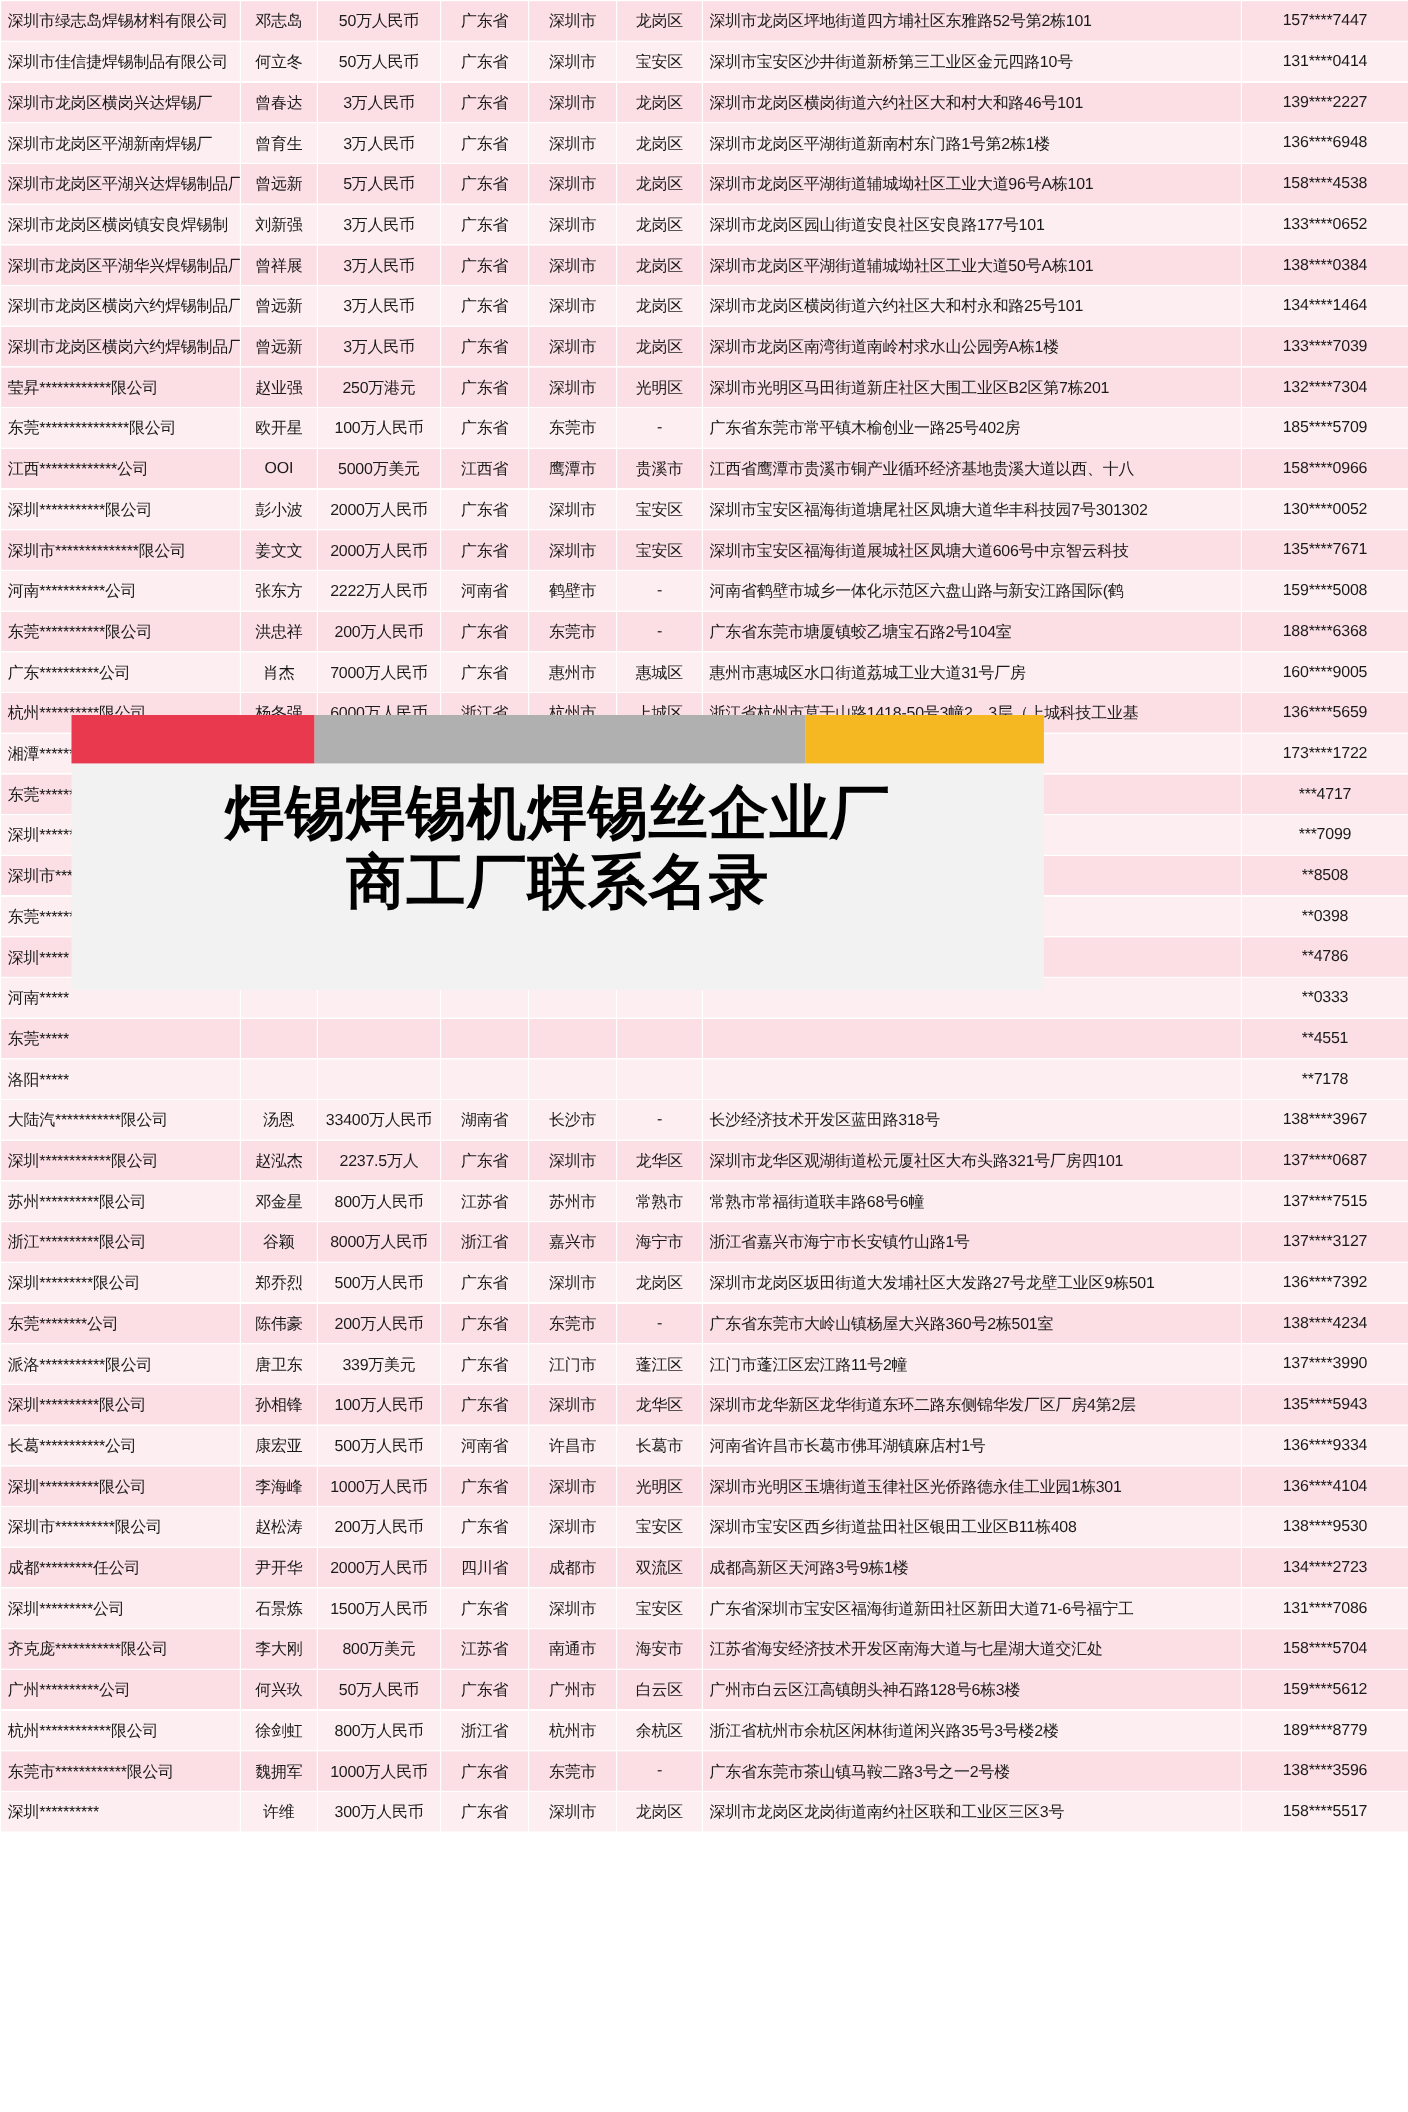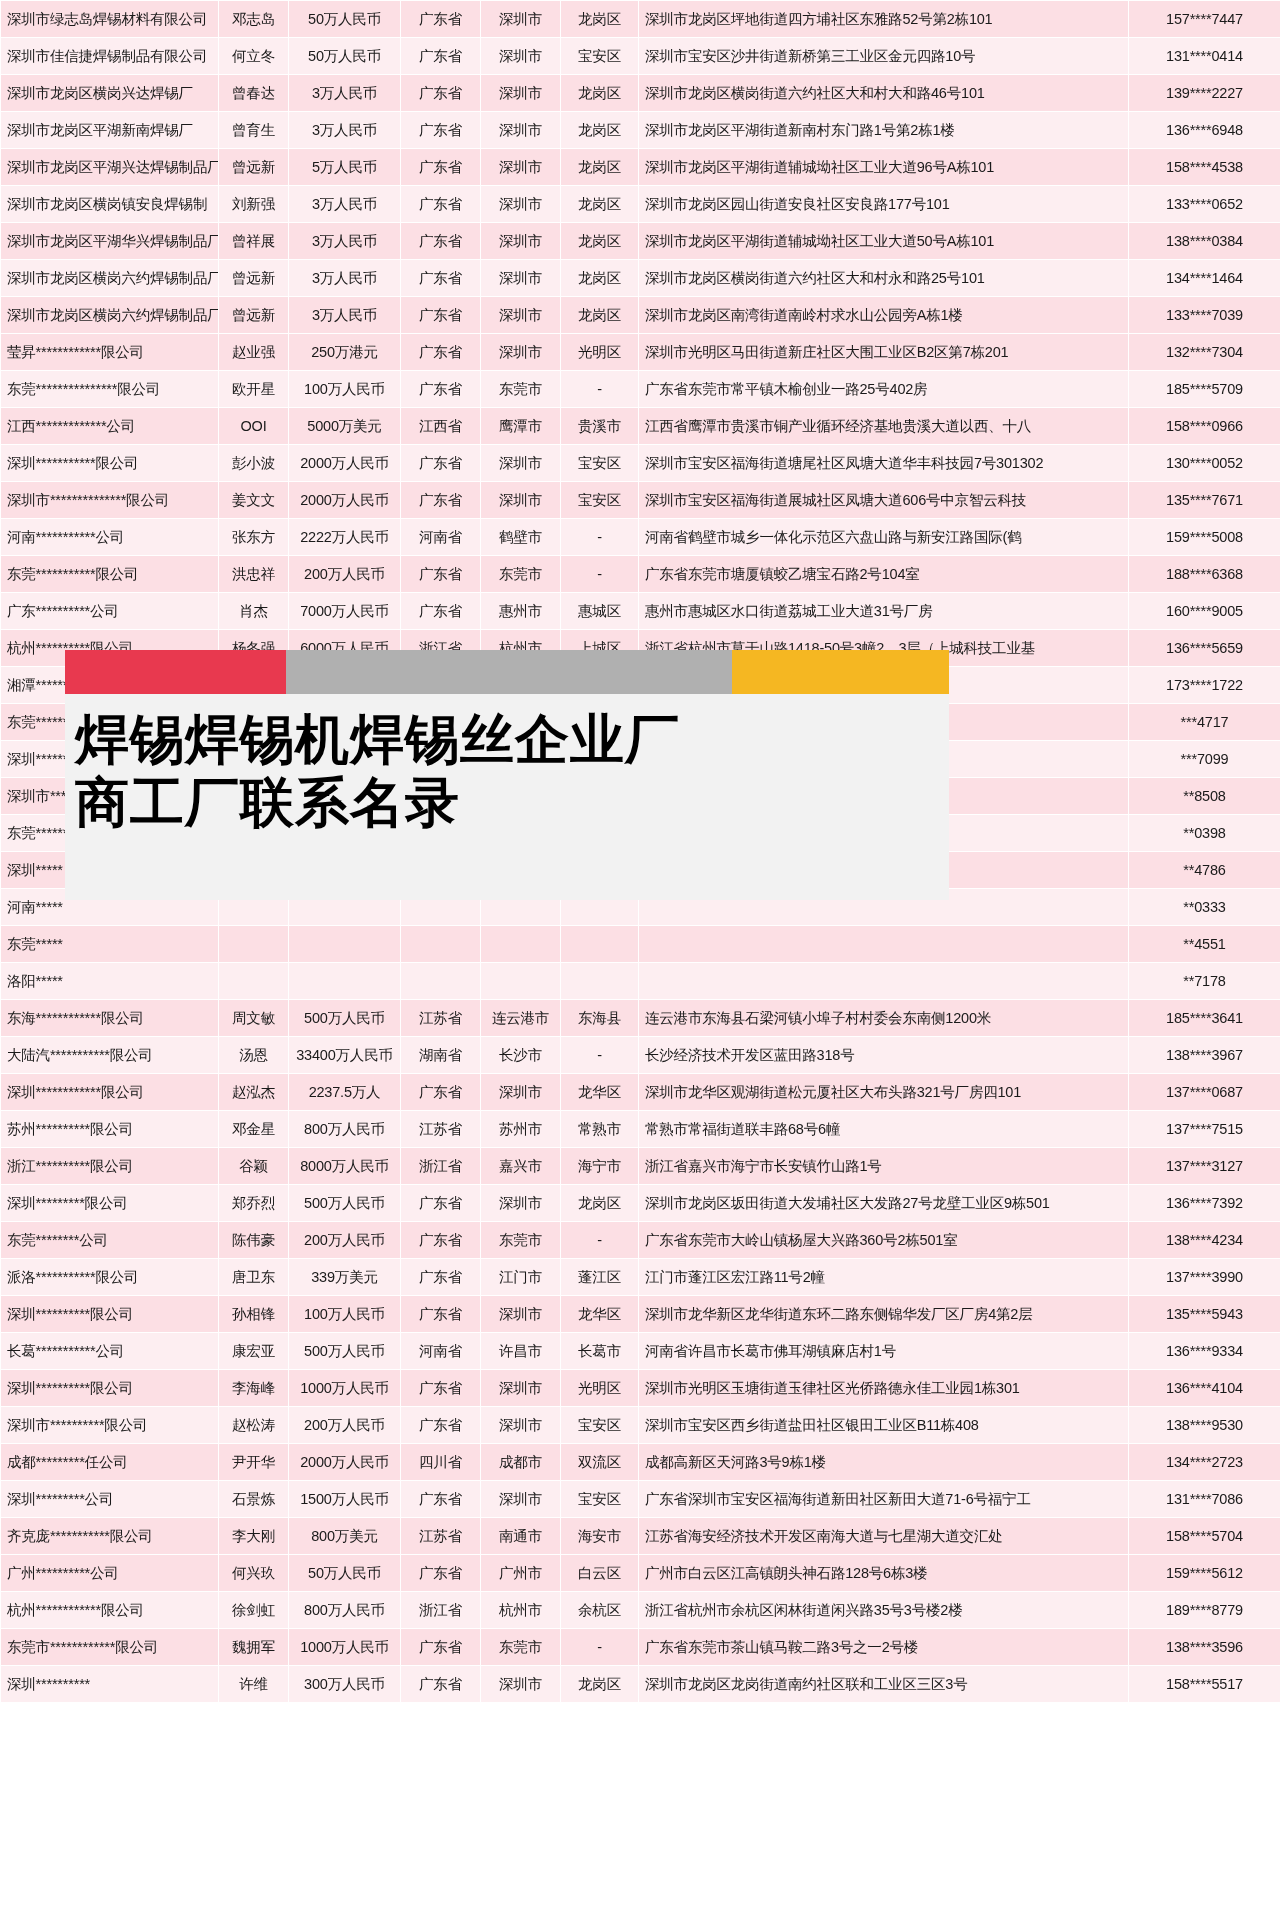--- a/index.html
+++ b/index.html
@@ -68,20 +68,21 @@
   }
   .bar-red    { width: 25%;   background: #e8394f; }
   .bar-grey   { width: 50.5%; background: #b0b0b0; }
   .bar-yellow { width: 24.5%; background: #f5b722; }
   .overlay-title {
     font-family: "Liberation Sans", "DejaVu Sans", sans-serif;
     font-weight: bold;
     font-size: 54px;
     line-height: 1.17;
     color: #000000;
+    text-align: center;
     padding: 14px 10px 0 10px;
     letter-spacing: 1px;
   }
 </style>
 </head>
 <body>
 
 <table class="sheet">
   <colgroup>
     <col class="c-company">
@@ -357,30 +358,20 @@
       <tr class="rowB">
         <td class="t-left">洛阳*****</td>
         <td class="t-center"></td>
         <td class="t-center"></td>
         <td class="t-center"></td>
         <td class="t-center"></td>
         <td class="t-center"></td>
         <td class="t-left"></td>
         <td class="t-center">**7178</td>
       </tr>
-      <tr class="rowA">
-        <td class="t-left">东海************限公司</td>
-        <td class="t-center">周文敏</td>
-        <td class="t-center">500万人民币</td>
-        <td class="t-center">江苏省</td>
-        <td class="t-center">连云港市</td>
-        <td class="t-center">东海县</td>
-        <td class="t-left">连云港市东海县石梁河镇小埠子村村委会东南侧1200米</td>
-        <td class="t-center">185****3641</td>
-      </tr>
       <tr class="rowB">
         <td class="t-left">大陆汽***********限公司</td>
         <td class="t-center">汤恩</td>
         <td class="t-center">33400万人民币</td>
         <td class="t-center">湖南省</td>
         <td class="t-center">长沙市</td>
         <td class="t-center">-</td>
         <td class="t-left">长沙经济技术开发区蓝田路318号</td>
         <td class="t-center">138****3967</td>
       </tr>

